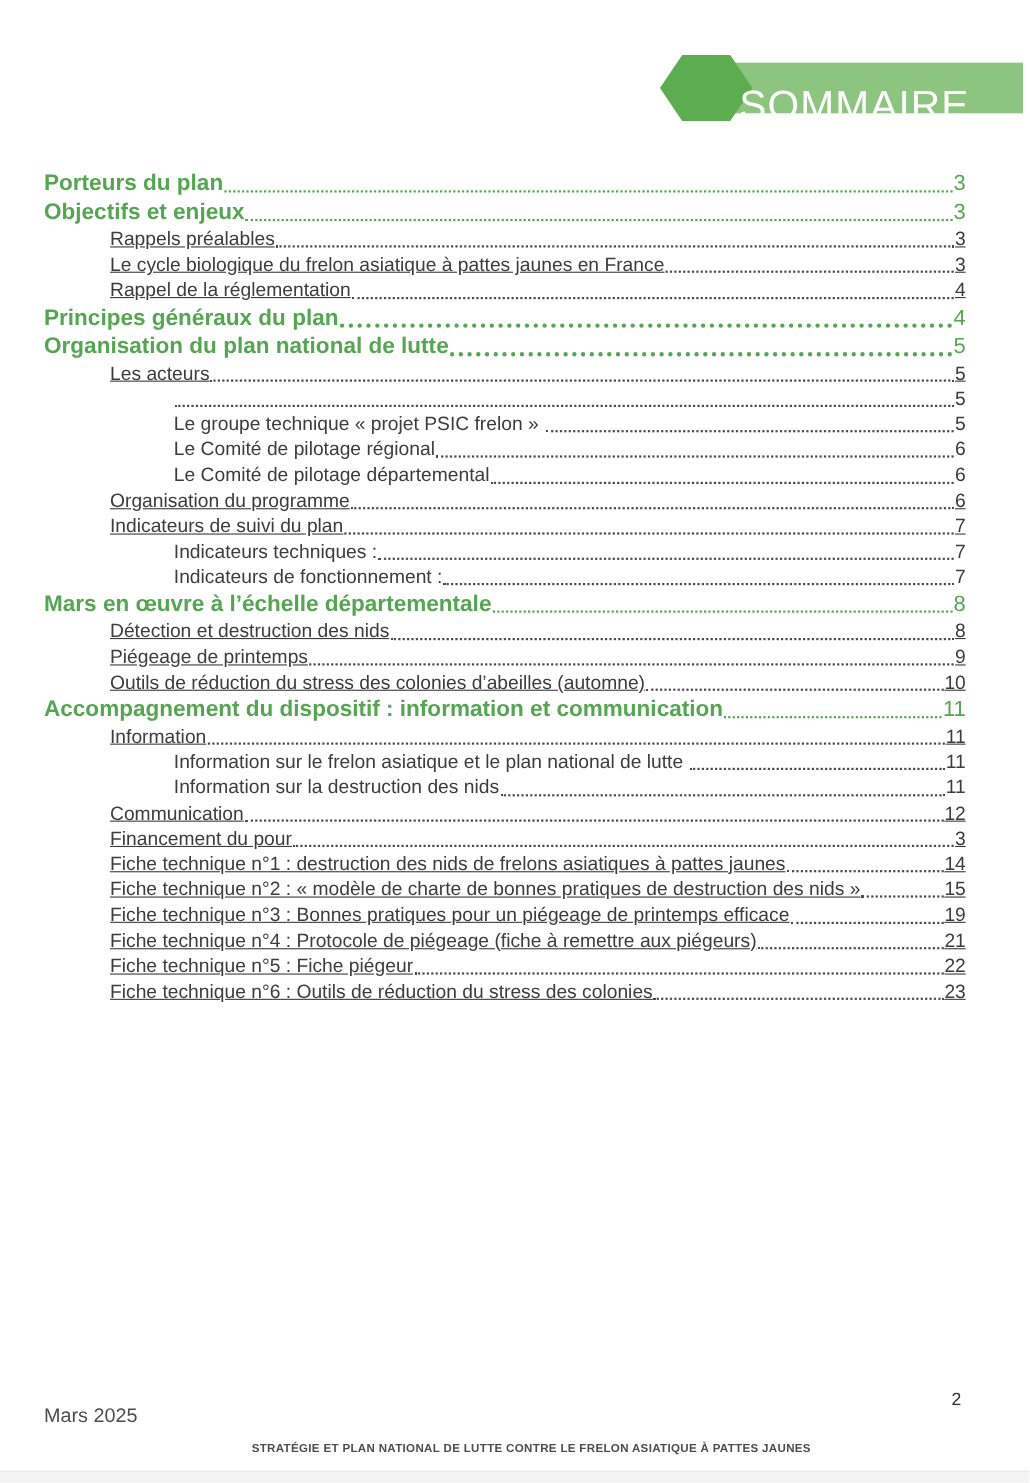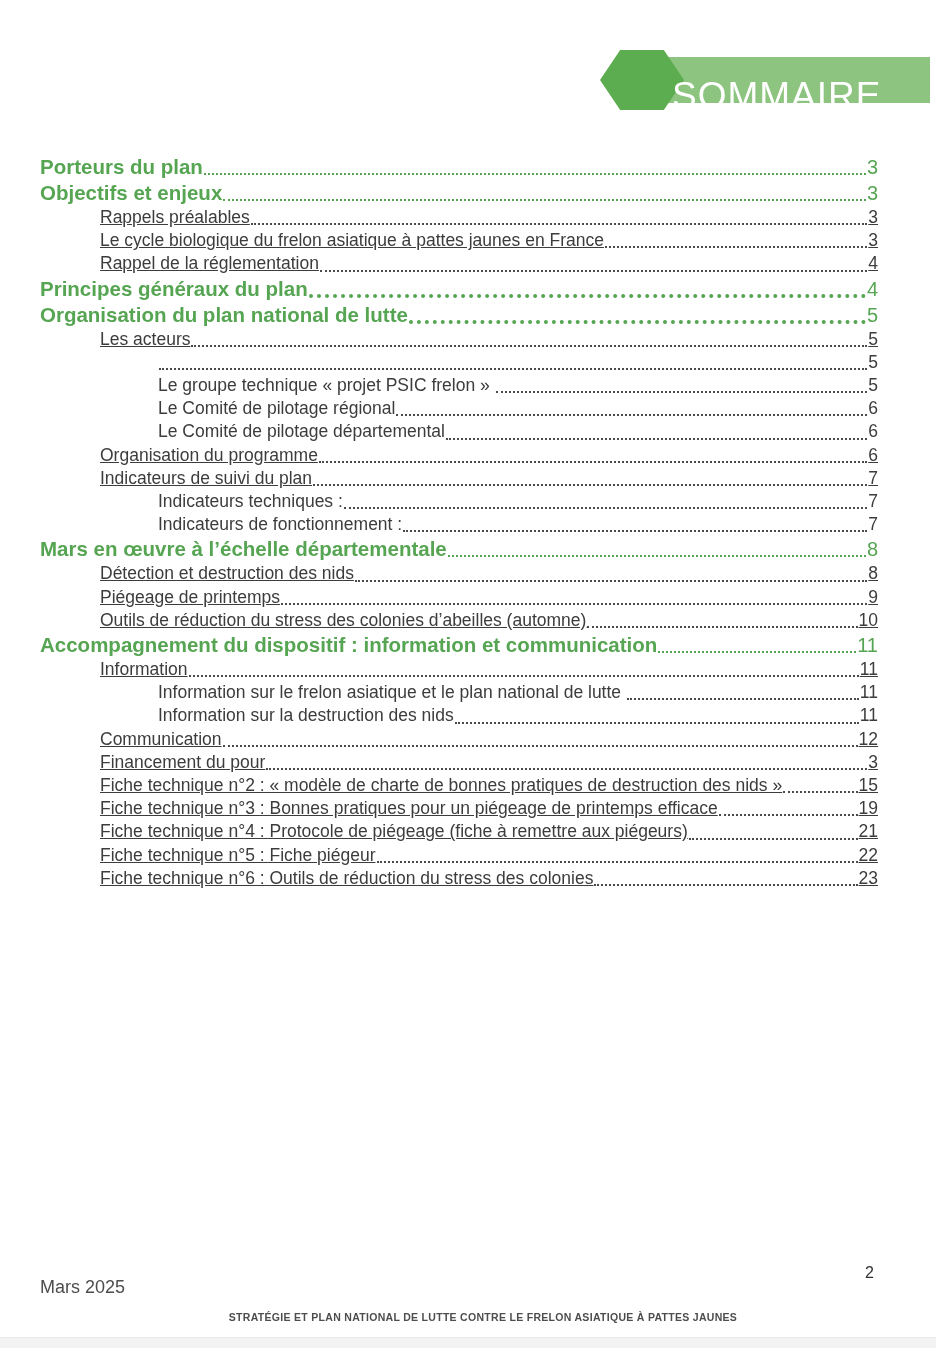--- a/index.html
+++ b/index.html
@@ -250,20 +250,25 @@
         <span class="lbl">Communication</span>
         <span class="dots"></span>
         <span class="pg">12</span>
       </div>
       <div class="toc-row lvl2">
         <span class="lbl">Financement du pour</span>
         <span class="dots"></span>
         <span class="pg">3</span>
       </div>
       <div class="toc-row lvl2">
+        <span class="lbl">Fiche technique n°1 : destruction des nids de frelons asiatiques à pattes jaunes</span>
+        <span class="dots"></span>
+        <span class="pg">14</span>
+      </div>
+      <div class="toc-row lvl2">
         <span class="lbl">Fiche technique n°2 : « modèle de charte de bonnes pratiques de destruction des nids »</span>
         <span class="dots"></span>
         <span class="pg">15</span>
       </div>
       <div class="toc-row lvl2">
         <span class="lbl">Fiche technique n°3 : Bonnes pratiques pour un piégeage de printemps efficace</span>
         <span class="dots"></span>
         <span class="pg">19</span>
       </div>
       <div class="toc-row lvl2">

